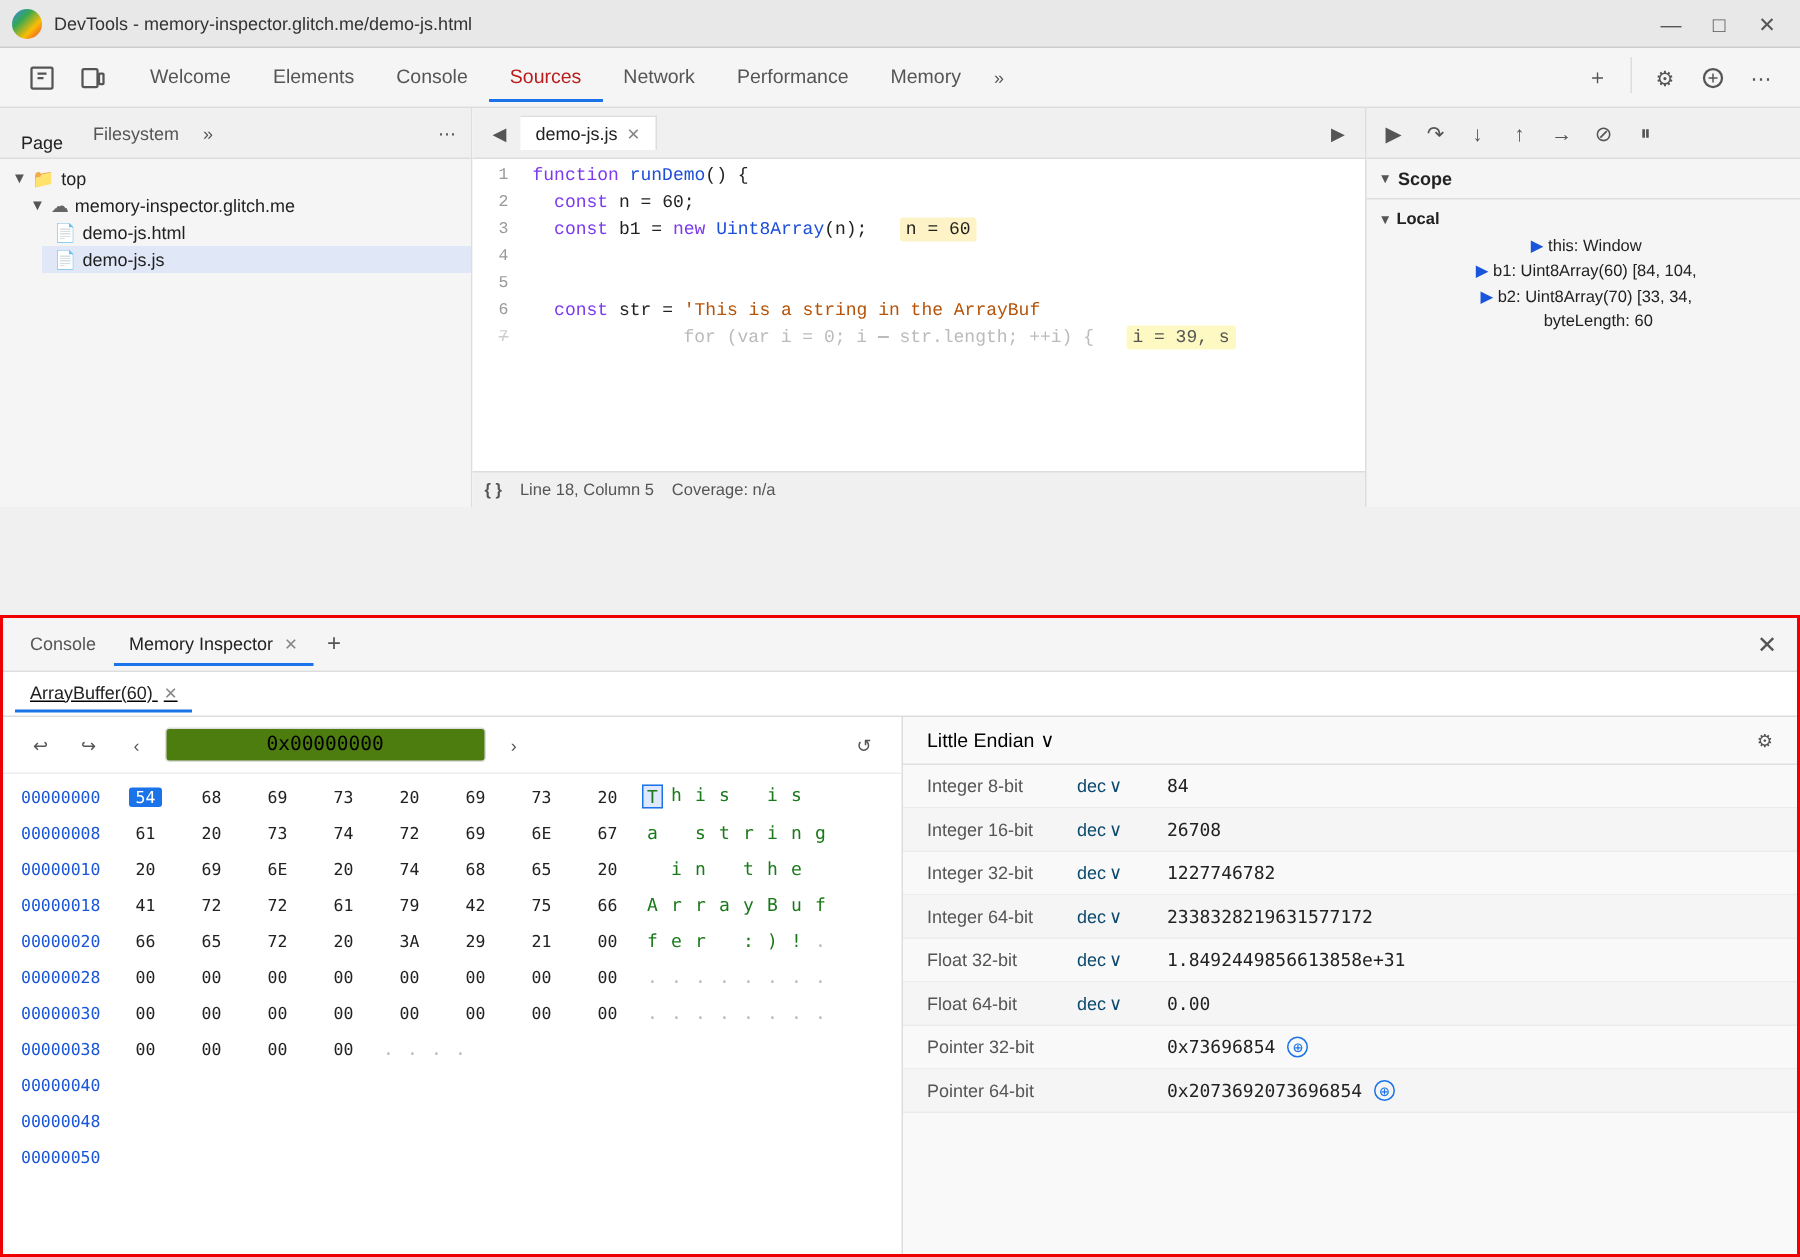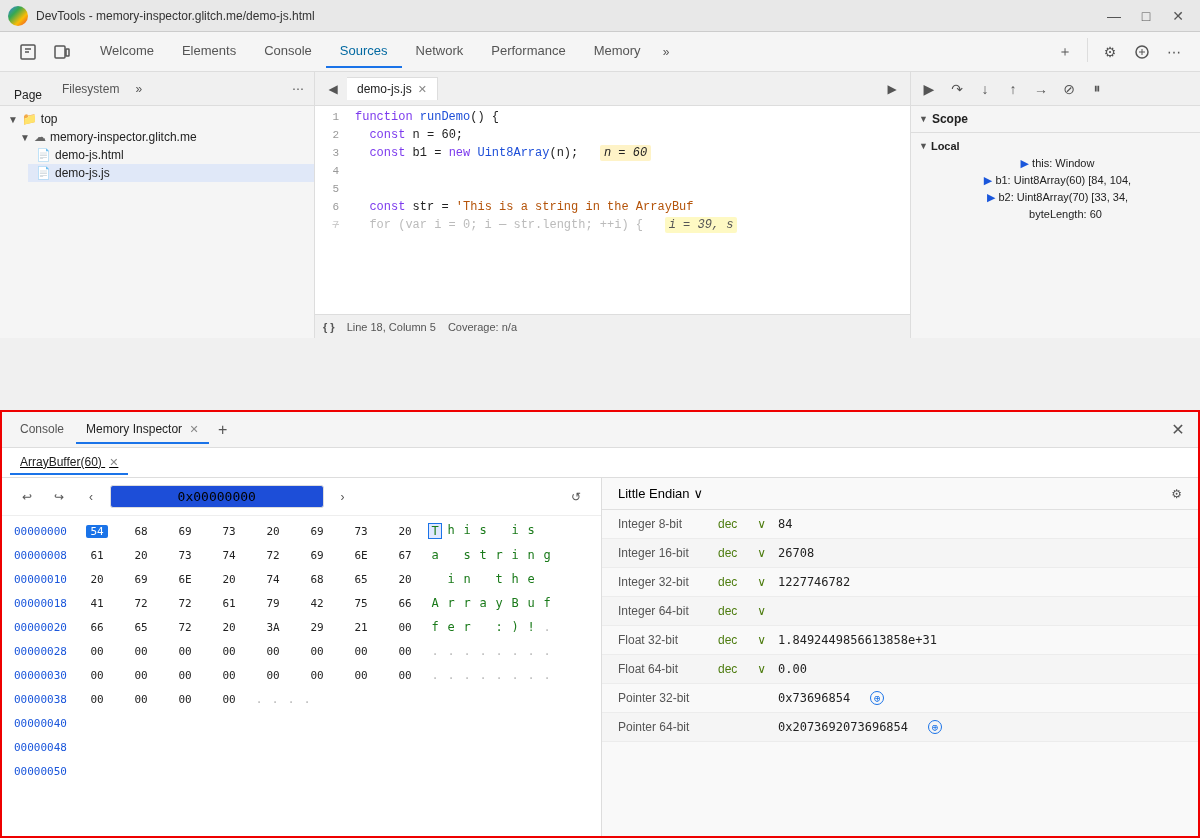--- a/index.html
+++ b/index.html
@@ -10,21 +10,21 @@
     .titlebar-icon { width: 20px; height: 20px; border-radius: 50%; background: linear-gradient(135deg, #4285f4, #34a853, #fbbc05, #ea4335); flex-shrink: 0; }
     .titlebar-title { font-size: 12px; color: #333; flex: 1; }
     .titlebar-controls { display: flex; gap: 4px; }
     .titlebar-btn { width: 28px; height: 20px; display: flex; align-items: center; justify-content: center; cursor: pointer; font-size: 14px; color: #555; }
 
     
     .nav-bar { display: flex; align-items: center; height: 40px; background: #f5f5f5; border-bottom: 1px solid #ddd; padding: 0 4px; }
     .nav-icons { display: flex; gap: 2px; padding: 0 8px; }
     .nav-icon-btn { width: 32px; height: 32px; display: flex; align-items: center; justify-content: center; cursor: pointer; color: #555; border-radius: 3px; }
     .nav-tab { padding: 8px 14px; cursor: pointer; color: #555; font-size: 13px; border-bottom: 2px solid transparent; }
-    .nav-tab.active { color: #0369a1; border-bottom: 2px solid #1a73e8; font-weight: 500; }
+    .nav-tab.active { color: #b91c1c; border-bottom: 2px solid #1a73e8; font-weight: 500; }
     .nav-more { padding: 4px 8px; cursor: pointer; color: #555; }
     .nav-spacer { flex: 1; }
     .nav-right { display: flex; gap: 4px; padding-right: 8px; }
 
     
     .main-layout { display: flex; height: calc(838px - 72px); }
 
     
     .sidebar { width: 315px; flex-shrink: 0; background: #f5f5f5; border-right: 1px solid #ddd; display: flex; flex-direction: column; }
     .sidebar-tabs { display: flex; align-items: center; height: 34px; background: #f0f0f0; border-bottom: 1px solid #ddd; padding: 0 4px; }
@@ -49,21 +49,21 @@
     .code-tab { display: flex; align-items: center; gap: 4px; padding: 4px 10px; cursor: pointer; font-size: 12px; background: #fff; border-right: 1px solid #ddd; border-top: 1px solid #ddd; color: #222; }
     .code-tab-close { color: #888; cursor: pointer; font-size: 11px; margin-left: 2px; }
     .code-tab-fwd { width: 28px; height: 28px; display: flex; align-items: center; justify-content: center; cursor: pointer; color: #555; margin-left: auto; }
     .code-content { flex: 1; overflow: auto; font-family: 'Consolas', 'Courier New', monospace; font-size: 12px; padding: 4px 0; }
     .code-line { display: flex; align-items: flex-start; min-height: 18px; }
     .line-num { width: 32px; text-align: right; color: #999; padding-right: 8px; flex-shrink: 0; font-size: 11px; padding-top: 1px; }
     .line-code { padding-left: 8px; white-space: pre; color: #222; flex: 1; }
     .code-kw { color: #7c3aed; }
     .code-fn { color: #1d4ed8; }
     .code-str { color: #b45309; }
-    .highlight-box { background: #fef3c7; padding: 1px 4px; border-radius: 2px; font-style: italic; }
+    .highlight-box { background: #fef3c7; padding: 1px 4px; border-radius: 2px; }
     .code-statusbar { height: 24px; background: #f0f0f0; border-top: 1px solid #ddd; display: flex; align-items: center; padding: 0 8px; font-size: 11px; color: #555; gap: 12px; }
     .code-statusbar-bracket { color: #555; font-weight: bold; }
 
     
     .scope-panel { width: 290px; flex-shrink: 0; background: #f5f5f5; border-left: 1px solid #ddd; display: flex; flex-direction: column; overflow: hidden; }
     .scope-header { padding: 6px 8px; font-size: 12px; font-weight: 600; color: #222; border-bottom: 1px solid #ddd; display: flex; align-items: center; gap: 4px; }
     .scope-content { flex: 1; overflow-y: auto; padding: 4px 0; }
     .scope-item { padding: 2px 8px 2px 12px; font-size: 11px; color: #222; text-align: center; }
     .scope-section { font-weight: 600; padding: 3px 8px; color: #222; font-size: 11px; display: flex; align-items: center; gap: 3px; }
     .scope-arrow { font-size: 9px; color: #555; }
@@ -79,44 +79,44 @@
     .bottom-close-btn { margin-left: auto; width: 24px; height: 24px; display: flex; align-items: center; justify-content: center; cursor: pointer; color: #555; font-size: 16px; }
     .bottom-sub-tabs { display: flex; align-items: center; height: 30px; padding: 0 8px; border-bottom: 1px solid #ddd; text-decoration: underline; }
     .bottom-sub-tab { padding: 4px 10px; cursor: pointer; font-size: 12px; color: #222; border-bottom: 2px solid #1a73e8; }
     .bottom-sub-close { color: #888; cursor: pointer; font-size: 11px; margin-left: 4px; }
 
     
     .memory-layout { display: flex; flex: 1; overflow: hidden; }
     .memory-hex-panel { width: 600px; flex-shrink: 0; border-right: 1px solid #ddd; display: flex; flex-direction: column; }
     .memory-nav { display: flex; align-items: center; height: 38px; padding: 0 12px; gap: 6px; border-bottom: 1px solid #eee; }
     .mem-nav-btn { width: 26px; height: 26px; display: flex; align-items: center; justify-content: center; cursor: pointer; color: #555; border-radius: 3px; }
-    .mem-addr-input { flex: 1; text-align: center; font-family: monospace; font-size: 13px; border: 1px solid #ddd; border-radius: 3px; padding: 3px 8px; background: #1d4ed8; }
+    .mem-addr-input { flex: 1; text-align: center; font-family: monospace; font-size: 13px; border: 1px solid #ddd; border-radius: 3px; padding: 3px 8px; background: #4d7c0f; }
     .memory-table { flex: 1; overflow-y: auto; padding: 4px 12px; font-family: 'Consolas', monospace; font-size: 12px; }
     .mem-row { display: flex; align-items: center; margin-bottom: 2px; min-height: 22px; }
     .mem-addr { color: #1a56db; width: 72px; flex-shrink: 0; font-size: 11px; }
     .mem-bytes { display: flex; gap: 22px; flex: 0 0 auto; }
     .mem-byte { width: 22px; text-align: center; color: #222; font-size: 11px; }
     .mem-byte.selected { background: #1a73e8; color: #fff; border-radius: 2px; }
     .mem-chars { display: flex; gap: 2px; margin-left: 12px; color: #1a7a1a; font-size: 12px; }
     .mem-char { width: 14px; text-align: center; }
     .mem-char.selected { background: #e0e8ff; border: 1px solid #1a73e8; }
     .mem-char.dot { color: #bbb; }
 
     
     .memory-value-panel { flex: 1; background: #f9f9f9; overflow-y: auto; }
     .val-header { display: flex; align-items: center; justify-content: space-between; padding: 8px 16px; border-bottom: 1px solid #e0e0e0; }
     .val-endian { font-size: 13px; font-weight: 500; cursor: pointer; display: flex; align-items: center; gap: 4px; }
     .val-gear { cursor: pointer; color: #555; }
     .val-table { width: 100%; }
     .val-row { display: flex; align-items: center; padding: 7px 16px; border-bottom: 1px solid #ececec; }
     .val-row:nth-child(even) { background: #f5f5f5; }
     .val-type { flex: 0 0 100px; color: #555; font-size: 12px; }
-    .val-format { flex: 0 0 60px; font-size: 12px; color: #4d7c0f; cursor: pointer; display: flex; align-items: center; gap: 20px; }
+    .val-format { flex: 0 0 60px; font-size: 12px; color: #0c4a6e; cursor: pointer; display: flex; align-items: center; gap: 2px; }
     .val-value { flex: 1; font-size: 12px; color: #222; font-family: monospace; }
-    .val-link { display: flex; align-items: center; gap: 20px; }
+    .val-link { display: flex; align-items: center; gap: 8px; }
     .val-link-icon { color: #1a73e8; font-size: 11px; border: 1px solid #1a73e8; border-radius: 50%; width: 14px; height: 14px; display: flex; align-items: center; justify-content: center; }
     .toolbar-icon { width: 28px; height: 28px; display: flex; align-items: center; justify-content: center; cursor: pointer; color: #555; border-radius: 3px; font-size: 14px; }
 
     .divider-v { width: 1px; background: #ddd; height: 24px; margin: 0 4px; }
   </style>
 </head>
 <body>
 
 <div class="titlebar">
   <div class="titlebar-icon"></div>
@@ -227,21 +227,21 @@
         <div class="code-line">
           <span class="line-num">5</span>
           <span class="line-code"></span>
         </div>
         <div class="code-line">
           <span class="line-num">6</span>
           <span class="line-code">  <span class="code-kw">const</span> str = <span class="code-str">'This is a string in the ArrayBuf</span></span>
         </div>
         <div class="code-line">
           <span class="line-num" style="text-decoration:line-through;color:#ccc;">7</span>
-          <span class="line-code" style="color:#bbb;">  for (var i = 0; i <span style="text-decoration:line-through;">—</span> str.length; ++i) {   <span class="highlight-box" style="background:#fef9c3;color:#555;">i = 39, s</span></span>
+          <span class="line-code" style="color:#bbb;text-align:center;">  for (var i = 0; i <span style="text-decoration:line-through;">—</span> str.length; ++i) {   <span class="highlight-box" style="background:#fef9c3;color:#555;">i = 39, s</span></span>
         </div>
       </div>
       <div class="code-statusbar">
         <span class="code-statusbar-bracket">{ }</span>
         <span>Line 18, Column 5</span>
         <span>Coverage: n/a</span>
       </div>
     </div>
 
     <div class="scope-panel">
@@ -549,20 +549,21 @@
             </span>
             <span class="val-value">1227746782</span>
           </div>
 
           <div class="val-row">
             <span class="val-type">Integer 64-bit</span>
             <span class="val-format">
               <span>dec</span>
                 <span>∨</span>
             </span>
+            <span class="val-value">2338328219631577172</span>
           </div>
 
           <div class="val-row">
             <span class="val-type">Float 32-bit</span>
             <span class="val-format">
               <span>dec</span>
                 <span>∨</span>
             </span>
             <span class="val-value">1.8492449856613858e+31</span>
           </div>

